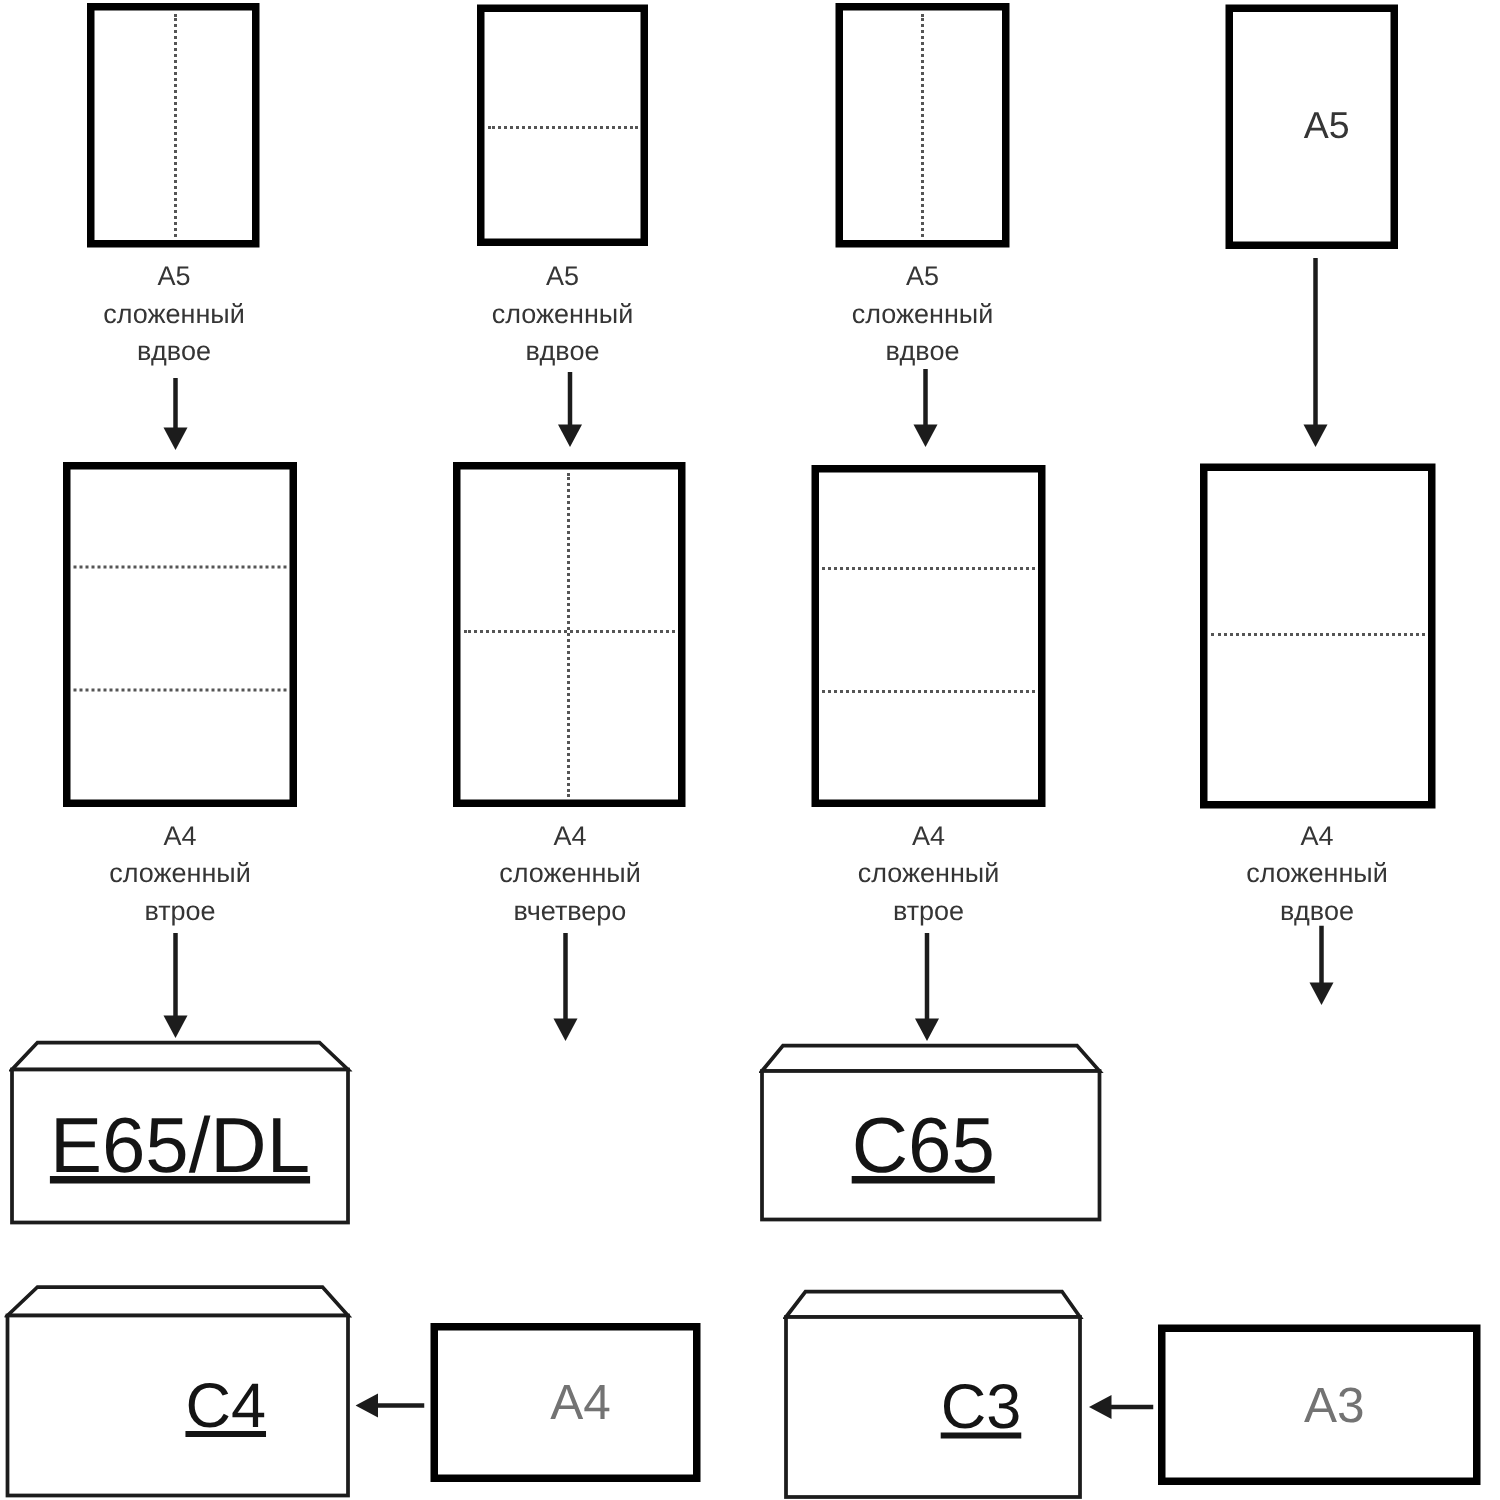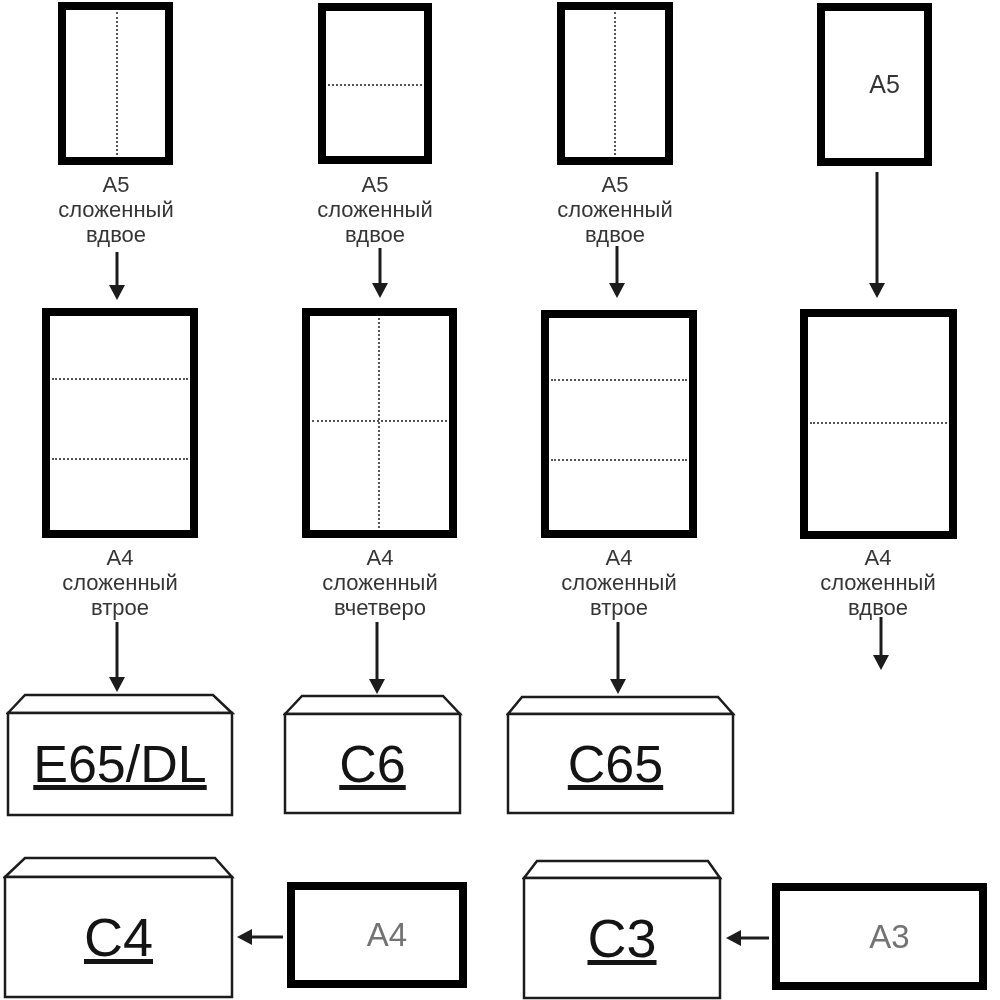--- a/index.html
+++ b/index.html
@@ -1,31 +1,31 @@
 <!DOCTYPE html>
 <html><head>
 <meta charset="utf-8">
 <style>
   html,body{margin:0;padding:0;background:#ffffff;}
   #canvas{position:relative;width:1000px;height:1000px;background:#ffffff;overflow:hidden;
           font-family:"Liberation Sans", sans-serif;}
-  .sheet{position:absolute;border:8px solid #000000;background:#ffffff;box-sizing:border-box;padding-left:20px;}
+  .sheet{position:absolute;border:5px solid #000000;background:#ffffff;box-sizing:border-box;padding-left:20px;}
   .fold-h{position:absolute;left:2px;right:2px;height:0;border-top:2px dotted #555555;}
   .fold-v{position:absolute;top:2px;bottom:2px;width:0;border-left:2px dotted #555555;}
-  .caption{position:absolute;width:220px;text-align:center;font-size:22px;line-height:25px;
+  .caption{position:absolute;width:220px;text-align:center;font-size:18px;line-height:25px;
            color:#353535;white-space:pre-line;}
   .sheet-label{display:flex;width:100%;height:100%;align-items:center;justify-content:center;
            font-size:25px;color:#353535;}
   .bsheet-label{display:flex;width:100%;height:100%;align-items:center;justify-content:center;
            font-size:33px;color:#737373;}
   .env{position:absolute;}
   .env svg{display:block;}
   .env-label{position:absolute;display:flex;align-items:center;justify-content:center;
            font-size:52px;color:#141414;text-decoration:underline;}
-  .env-label.big{font-size:54px;}
+  .env-label.big{font-size:42px;margin-left:32px;}
   .arrow{position:absolute;}
 </style>
 </head>
 <body>
 
 <div id="canvas">
 
   <div class="sheet" style="left:58px;top:2px;width:115px;height:163px">
     <div class="fold-v" style="left:50%"></div>
   </div>
@@ -113,27 +113,20 @@
   </svg>
 
   <div class="env" style="left:6px;top:693px;width:229px;height:124px">
     <svg width="229" height="124">
       <polygon points="2,20 19,2 207,2 226,20" fill="#ffffff" stroke="#1c1c1c" stroke-width="2.5"></polygon>
       <rect x="2" y="20" width="224" height="102" fill="#ffffff" stroke="#1c1c1c" stroke-width="2.5"></rect>
     </svg>
     <div class="env-label" style="left:2px;top:20px;width:224px;height:102px">E65/DL</div>
   </div>
 
-  <div class="env" style="left:283px;top:694px;width:180px;height:121px">
-    <svg width="180" height="121">
-      <polygon points="2,20 19,2 160,2 177,20" fill="#ffffff" stroke="#1c1c1c" stroke-width="2.5"></polygon>
-      <rect x="2" y="20" width="175" height="99" fill="#ffffff" stroke="#1c1c1c" stroke-width="2.5"></rect>
-    </svg>
-    <div class="env-label" style="left:2px;top:20px;width:175px;height:99px">C6</div>
-  </div>
 
   <div class="env" style="left:506px;top:695px;width:230px;height:120px">
     <svg width="230" height="120">
       <polygon points="2,19 16,2 212,2 227,19" fill="#ffffff" stroke="#1c1c1c" stroke-width="2.5"></polygon>
       <rect x="2" y="19" width="225" height="99" fill="#ffffff" stroke="#1c1c1c" stroke-width="2.5"></rect>
     </svg>
     <div class="env-label" style="left:2px;top:19px;width:215px;height:99px">C65</div>
   </div>
 
 

